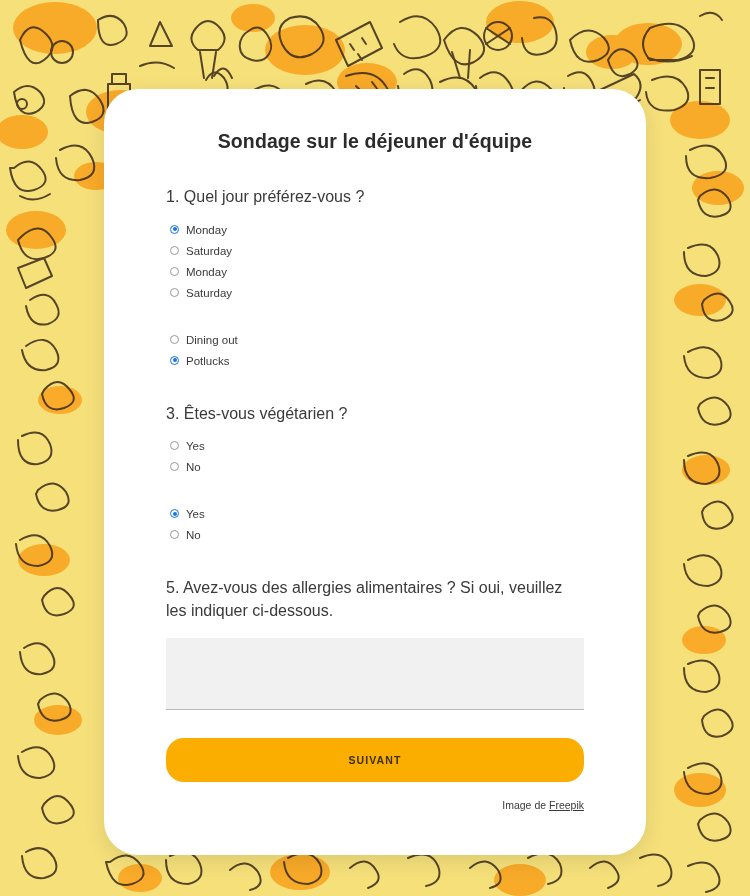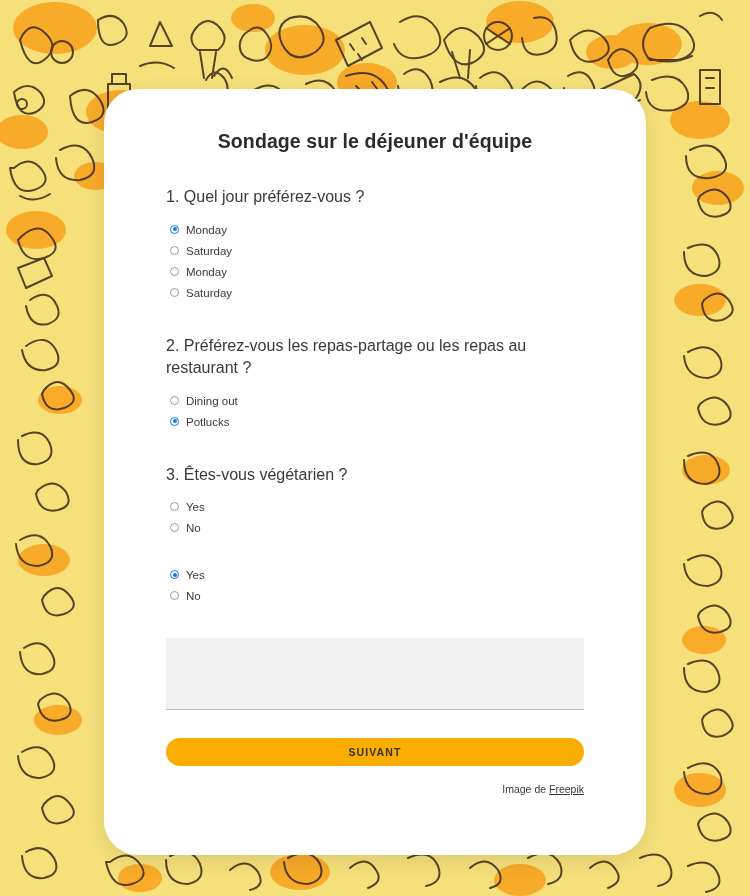--- a/index.html
+++ b/index.html
@@ -117,21 +117,21 @@
     font-size: 11.5px;
     color: #3a3a3a;
     padding: 8px 10px;
     display: block;
     margin-top: 4px;
   }
 
   .submit-btn {
     display: block;
     width: 418px;
-    height: 28px;
+    height: 44px;
     margin-top: 28px;
     border: none;
     border-radius: 18px;
     background: #fbad00;
     color: #3a3000;
     font-family: "Liberation Sans", sans-serif;
     font-size: 10.5px;
     font-weight: bold;
     letter-spacing: 1.1px;
     cursor: pointer;
@@ -299,21 +299,20 @@
             <span class="option-label">Monday</span>
           </div>
           <div class="option-row">
             <span class="radio"></span>
             <span class="option-label">Saturday</span>
           </div>
         </div>
       </div>
 
       <div class="q-block">
-        <div class="question">2. Préférez-vous les repas-partage ou les repas au restaurant ?</div>
         <div class="options">
           <div class="option-row">
             <span class="radio"></span>
             <span class="option-label">Dining out</span>
           </div>
           <div class="option-row">
             <span class="radio checked"></span>
             <span class="option-label">Potlucks</span>
           </div>
         </div>
@@ -340,20 +339,21 @@
             <span class="option-label">Yes</span>
           </div>
           <div class="option-row">
             <span class="radio"></span>
             <span class="option-label">No</span>
           </div>
         </div>
       </div>
 
       <div class="q-block">
+        <div class="question">5. Avez-vous des allergies alimentaires ? Si oui, veuillez les indiquer ci-dessous.</div>
         <textarea class="textarea-box" placeholder="" style=""></textarea>
       </div>
 
       <button class="submit-btn">SUIVANT</button>
 
       <div class="credit">
         <span>Image de </span><a href="#">Freepik</a>
       </div>
 
     </div>

